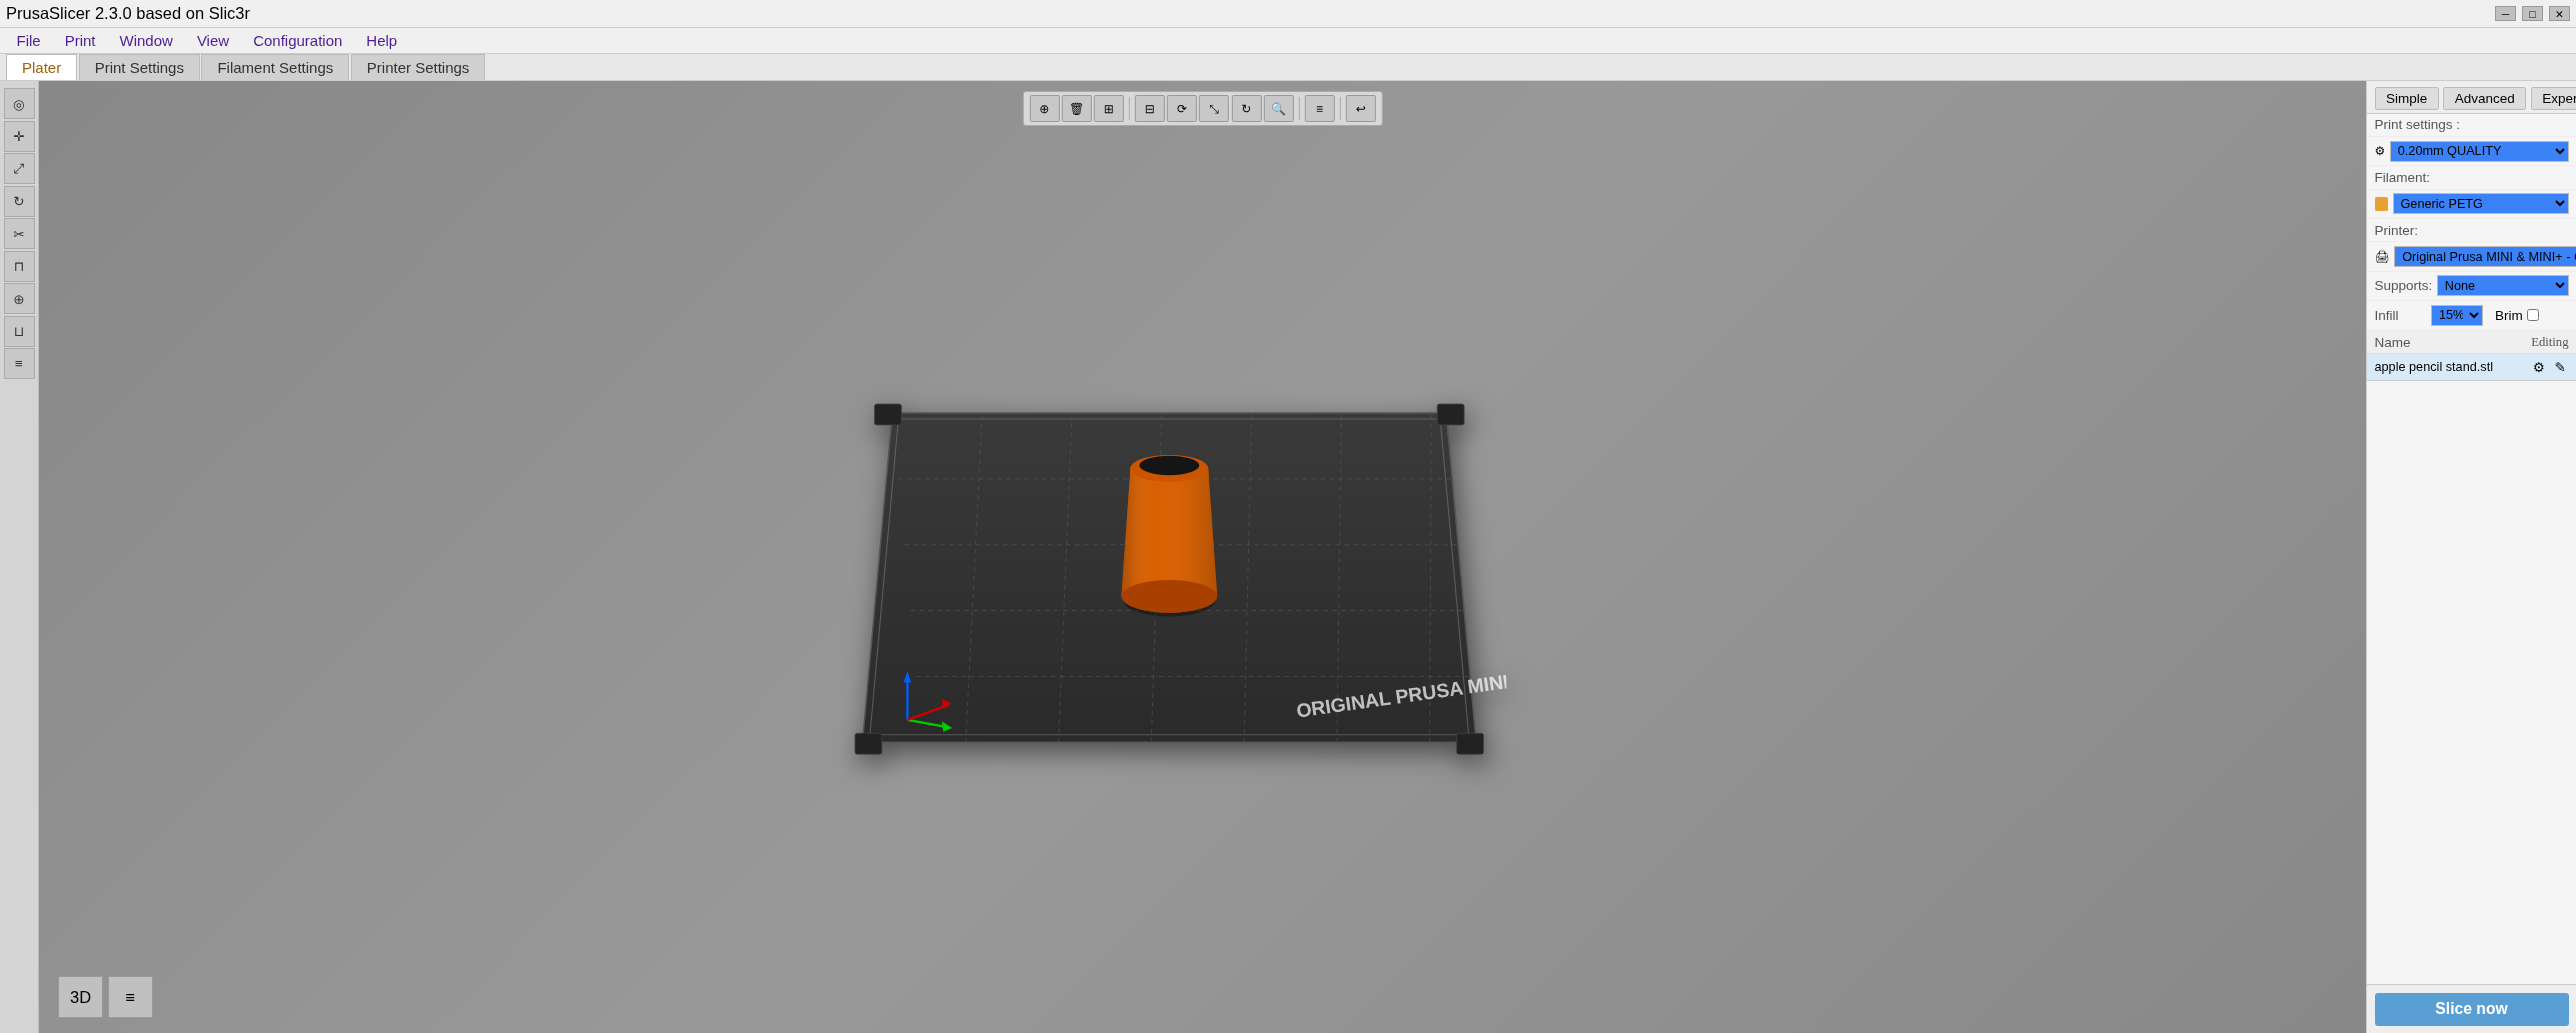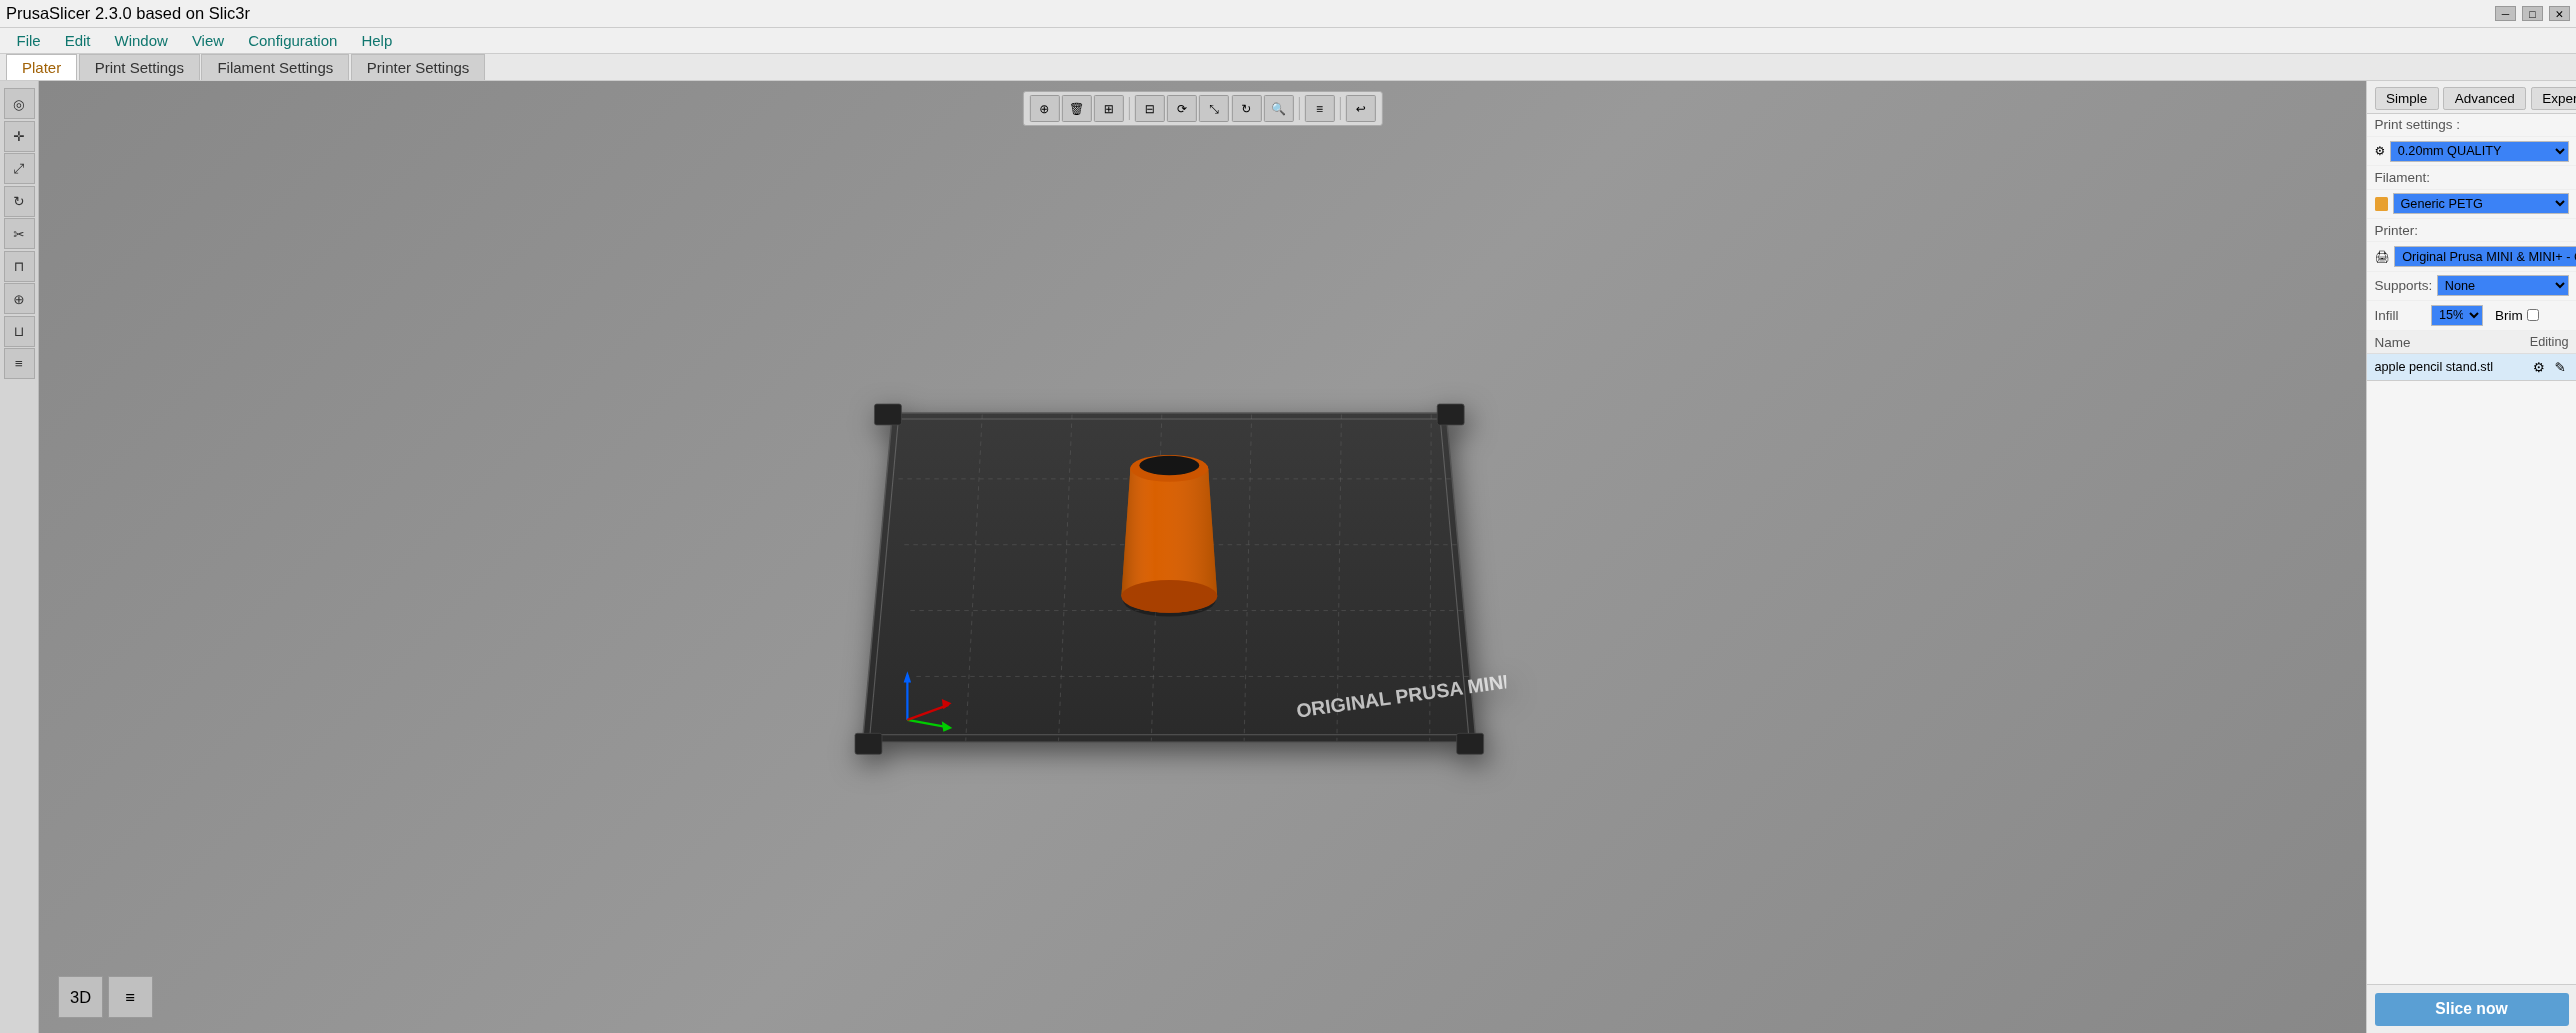--- a/index.html
+++ b/index.html
@@ -48,21 +48,21 @@
       display: flex;
       align-items: center;
       padding: 0 6px;
       gap: 3px;
       border-bottom: 0.7px solid #ccc;
       flex-shrink: 0;
     }
     .menu-item {
       padding: 3px 10.5px;
       font-size: 15px;
-      color: #0f766e;
+      color: #4c1d95;
       cursor: pointer;
     }
 
     
     #tab-bar {
       height: 27px;
       background: #e8e8e8;
       display: flex;
       align-items: stretch;
       padding: 0 6px;
@@ -254,21 +254,21 @@
     
     #object-list-header {
       display: flex;
       padding: 4.5px 7.5px 3px;
       font-size: 13.5px;
       color: #555;
       border-bottom: 0.7px solid #ddd;
       background: #efefef;
     }
     .col-name { flex: 1; }
-    .col-editing { color: #555; font-size: 12.7px; min-width: 60px; text-align: right; }
+    .col-editing { color: #555; font-size: 12.7px; min-width: 60px; text-align: right; font-family: Liberation Serif, serif; }
 
     .object-row {
       display: flex;
       align-items: center;
       padding: 4.5px 7.5px;
       font-size: 13.5px;
       background: #d8eaf8;
       border-bottom: 0.7px solid #ccc;
       gap: 5px;
     }
@@ -314,21 +314,21 @@
   <span>PrusaSlicer 2.3.0 based on Slic3r</span>
   <div id="window-controls">
     <div class="win-btn">─</div>
     <div class="win-btn">□</div>
     <div class="win-btn">✕</div>
   </div>
 </div>
 
 <div id="menu-bar">
 <div class="menu-item">File</div>
-    <div class="menu-item">Edit</div>
+    <div class="menu-item">Print</div>
     <div class="menu-item">Window</div>
     <div class="menu-item">View</div>
     <div class="menu-item">Configuration</div>
     <div class="menu-item">Help</div>
   </div>
 
 <div id="tab-bar">
 <div class="tab active">Plater</div>
     <div class="tab">Print Settings</div>
     <div class="tab">Filament Settings</div>

